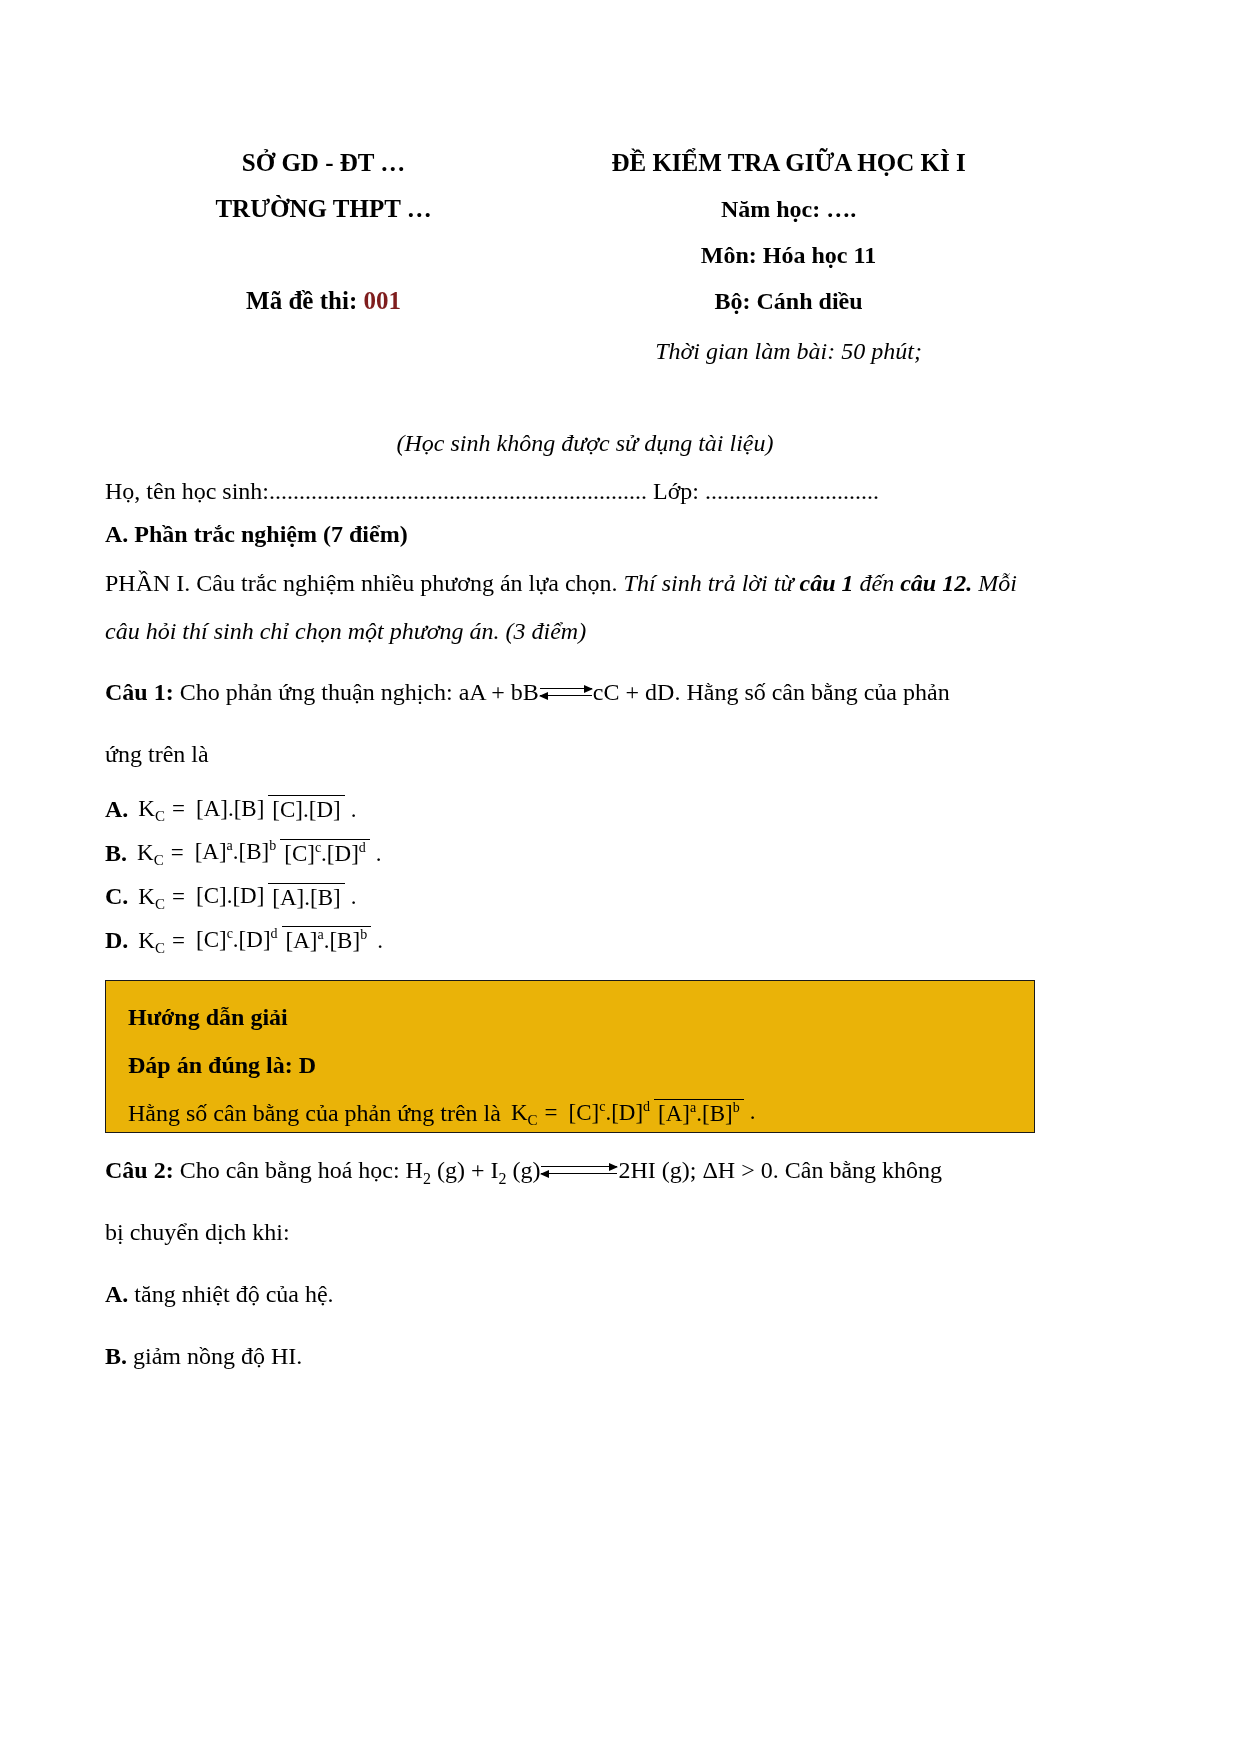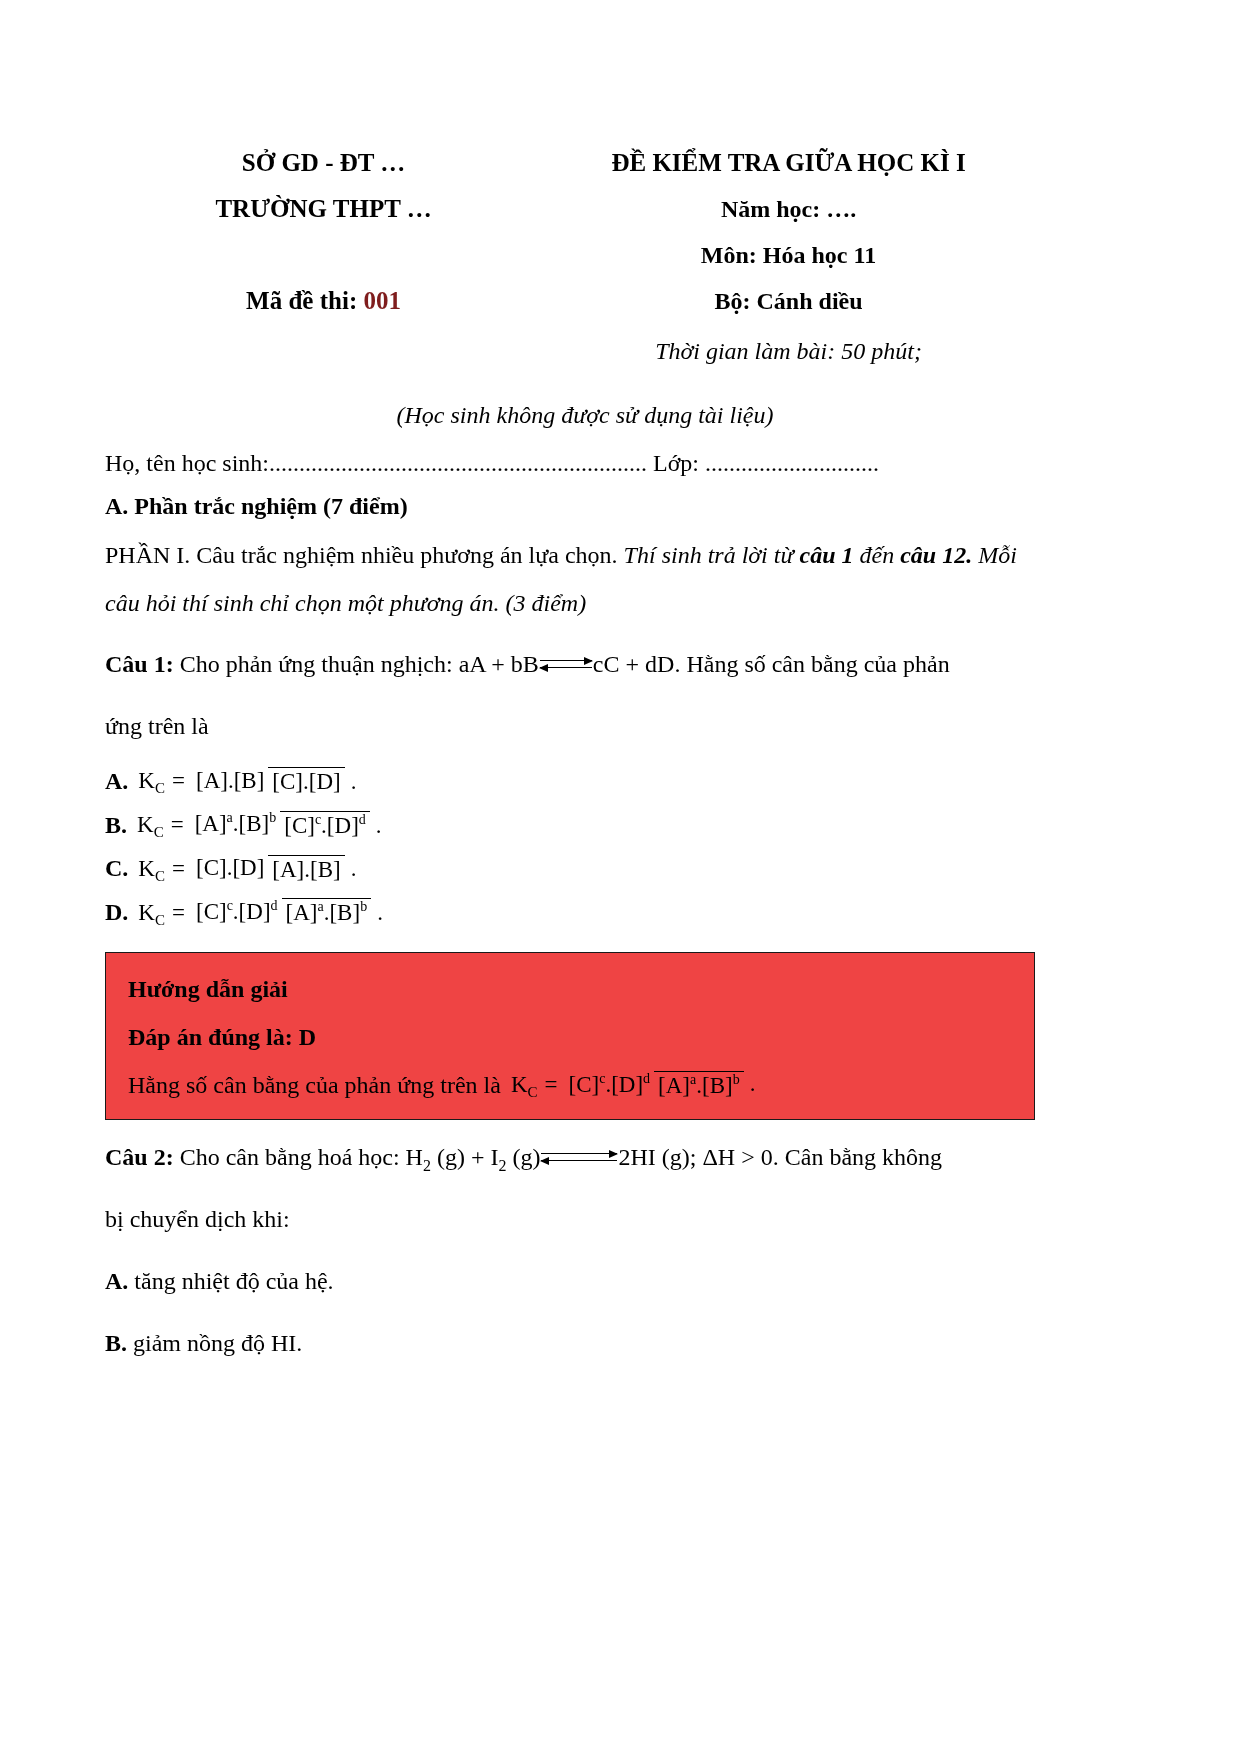--- a/index.html
+++ b/index.html
@@ -65,21 +65,21 @@
     font-size: 24px;
     line-height: 46px;
     text-align: center;
     margin-top: 4px;
   }
 
   .notice {
     text-align: center;
     font-style: italic;
     font-size: 24px;
-    margin-top: 28px;
+    margin-top: 56px;
     padding-left: 30px;
   }
 
   .namerow {
     font-size: 24px;
     margin-top: 16px;
     line-height: 36px;
   }
 
   .sec-head {
@@ -197,23 +197,23 @@
   .tail-dot {
     margin-left: 6px;
     align-self: flex-end;
     font-size: 23px;
     padding-bottom: 2px;
   }
 
   
   .solbox {
     margin-top: 26px;
-    background: #ef4444;
+    background: #eab308;
     border: 1.5px solid #1a1a1a;
-    padding: 16px 22px 20px 22px;
+    padding: 16px 22px 5px 22px;
     box-sizing: border-box;
     width: 930px;
   }
   .sol-title {
     font-weight: bold;
     font-size: 24px;
     line-height: 40px;
   }
   .sol-ans {
     font-weight: bold;

